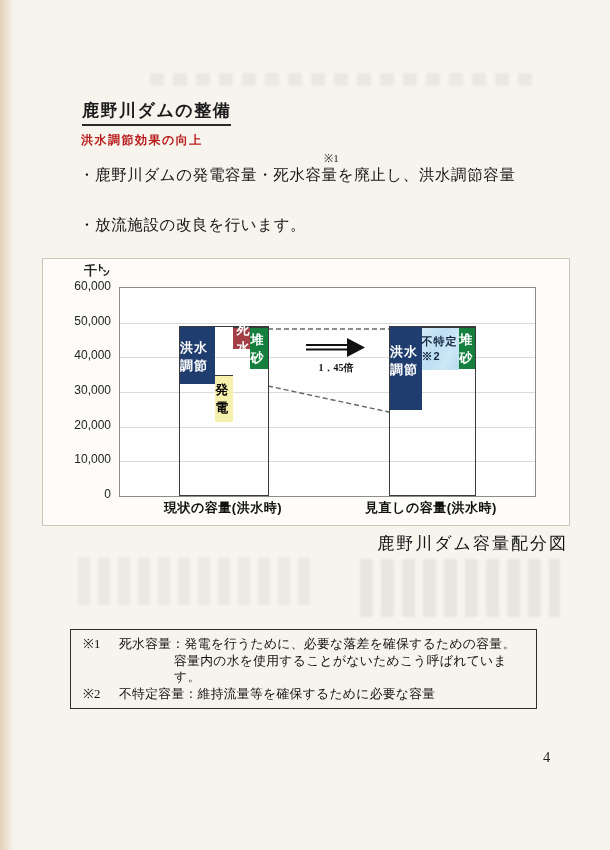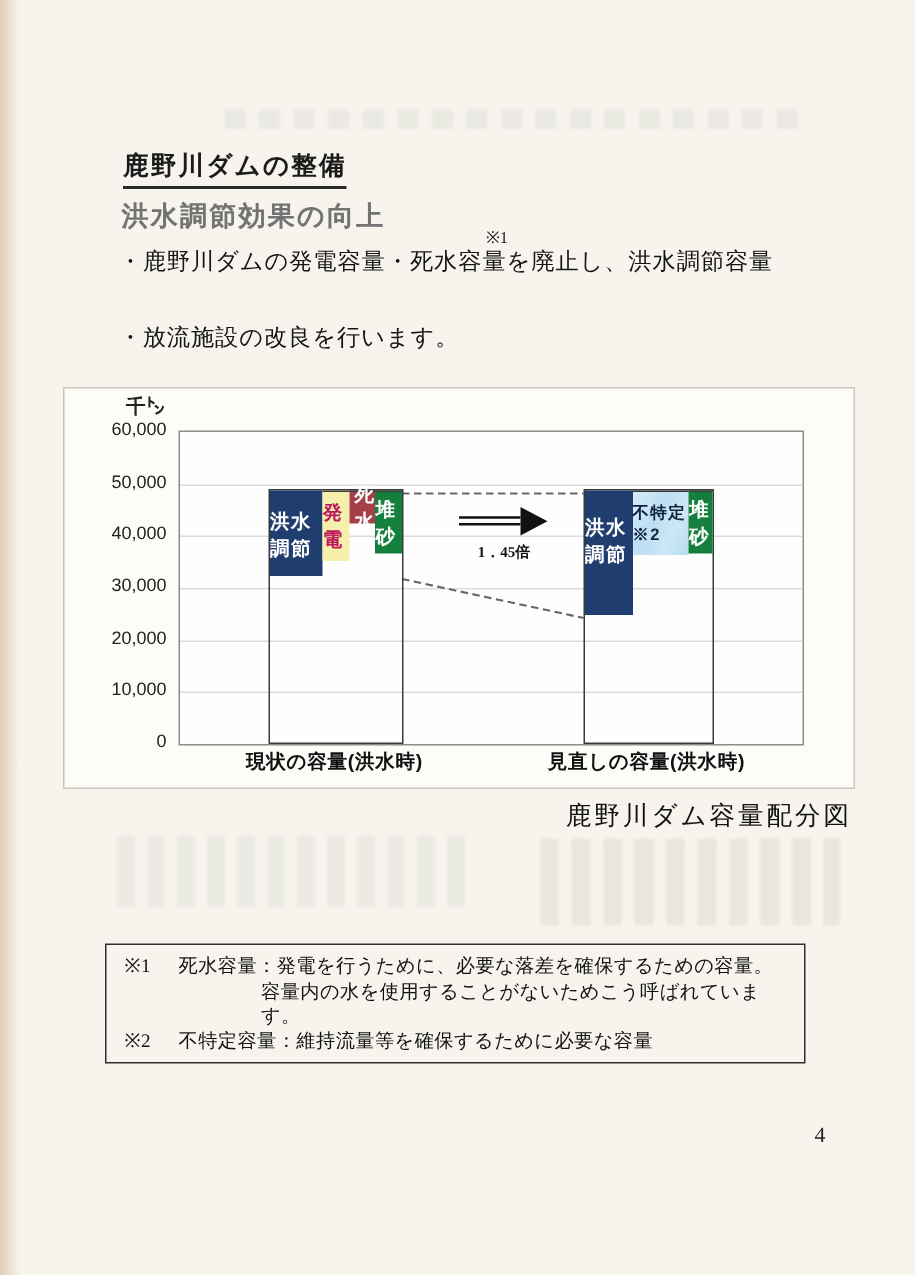--- a/index.html
+++ b/index.html
@@ -23,21 +23,21 @@
                    repeating-linear-gradient(0deg,transparent 0 12px,#fff0 12px 17px);}
   .gh-mid2{left:360px;top:559px;width:200px;height:58px;opacity:.13;filter:blur(1px);
         background:repeating-linear-gradient(90deg,#8a9183 0 13px,transparent 13px 21px),
                    repeating-linear-gradient(0deg,transparent 0 13px,#fff0 13px 18px);}
 
   
   .title{position:absolute;left:82px;top:99px;font-family:"Liberation Sans",sans-serif;
         font-weight:bold;font-size:17px;letter-spacing:1.5px;color:#1b1b1b;
         border-bottom:2px solid #2b2b2b;padding-bottom:2px;}
   .subtitle{position:absolute;left:81px;top:132px;font-family:"Liberation Sans",sans-serif;
-        font-weight:bold;font-size:18px;letter-spacing:1.5px;color:#737373;}
+        font-weight:bold;font-size:12px;letter-spacing:1.5px;color:#b91c1c;}
   .refmark{position:absolute;left:324px;top:150px;font-size:11px;color:#222;}
   .bullet1{position:absolute;left:79px;top:163px;width:482px;font-size:15.5px;
         line-height:23px;letter-spacing:.6px;}
   .bullet1 .l2{padding-left:16px;}
   .bullet2{position:absolute;left:79px;top:215px;font-size:15.5px;letter-spacing:.6px;}
 
   
   .chart-panel{position:absolute;left:42px;top:258px;width:526px;height:266px;
         background:#fdfcf8;border:1px solid #ccc5b8;}
   .unit{position:absolute;left:41px;top:3px;font-family:"Liberation Sans",sans-serif;
@@ -53,21 +53,21 @@
         border:1px solid #3a3a3a;box-sizing:content-box;}
   .bar-left{left:59px;width:88px;}
   .bar-right{left:269px;width:85px;}
   .seg{display:flex;align-items:center;justify-content:center;box-sizing:border-box;
         font-family:"Liberation Sans",sans-serif;font-weight:bold;font-size:13px;
         letter-spacing:1px;color:#fff;}
   .seg + .seg{border-top:1px solid #3a3a3a;}
   .seg-navy{background:#1f3d6e;}
   .seg-navy-l{height:57px;align-items:flex-start;padding-top:12px;}
   .seg-navy-r{height:83px;align-items:flex-start;padding-top:16px;}
-  .seg-yellow{height:47px;background:#f5f1ad;color:#be185d;}
+  .seg-yellow{height:47px;background:#f5f1ad;color:#000000;margin-top:48px;}
   .seg-red{height:22px;background:#a43f47;text-align:right;}
   .seg-brown{height:42px;background:#15803d;}
   .seg-lblue{height:43px;color:#13233e;font-size:11px;
         background:linear-gradient(115deg,#d5ebf8 0%,#bcdff2 40%,#cde7f6 70%,#b7dcf0 100%);}
 
   .conn{position:absolute;left:0;top:0;}
   .arrow-label{position:absolute;left:178px;top:73px;width:76px;text-align:center;
         font-family:Liberation Serif, serif;font-weight:bold;font-size:10px;color:#111;}
   .xlabel{position:absolute;top:240px;width:160px;text-align:center;
         font-family:"Liberation Sans",sans-serif;font-weight:bold;font-size:13px;

